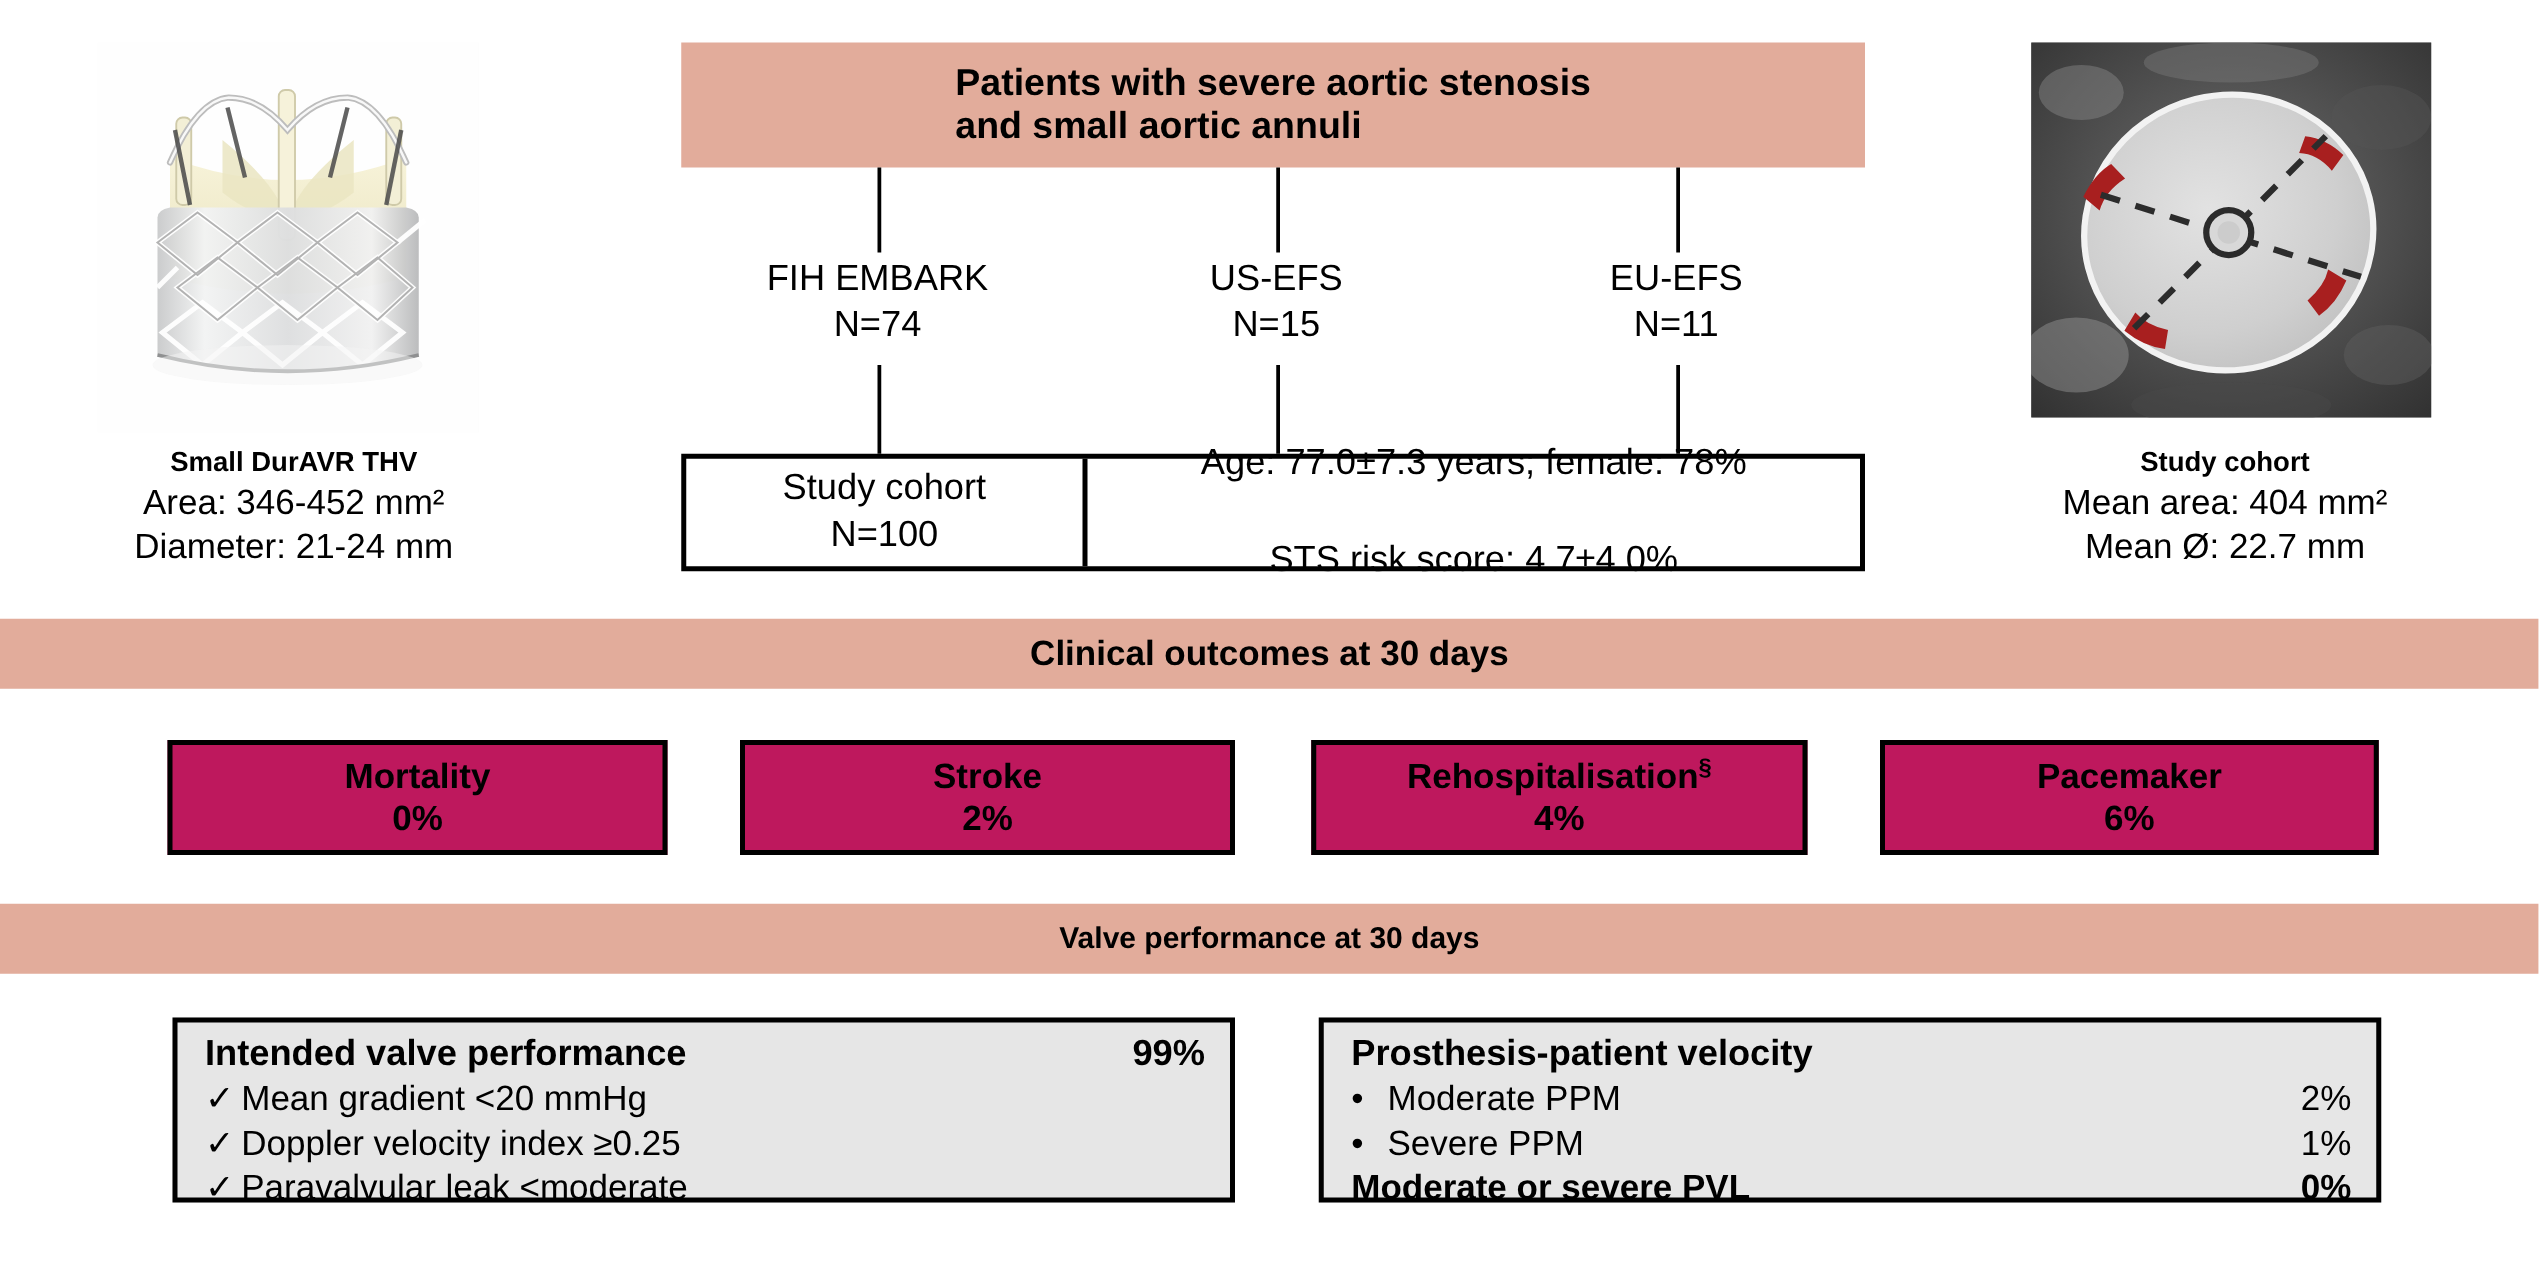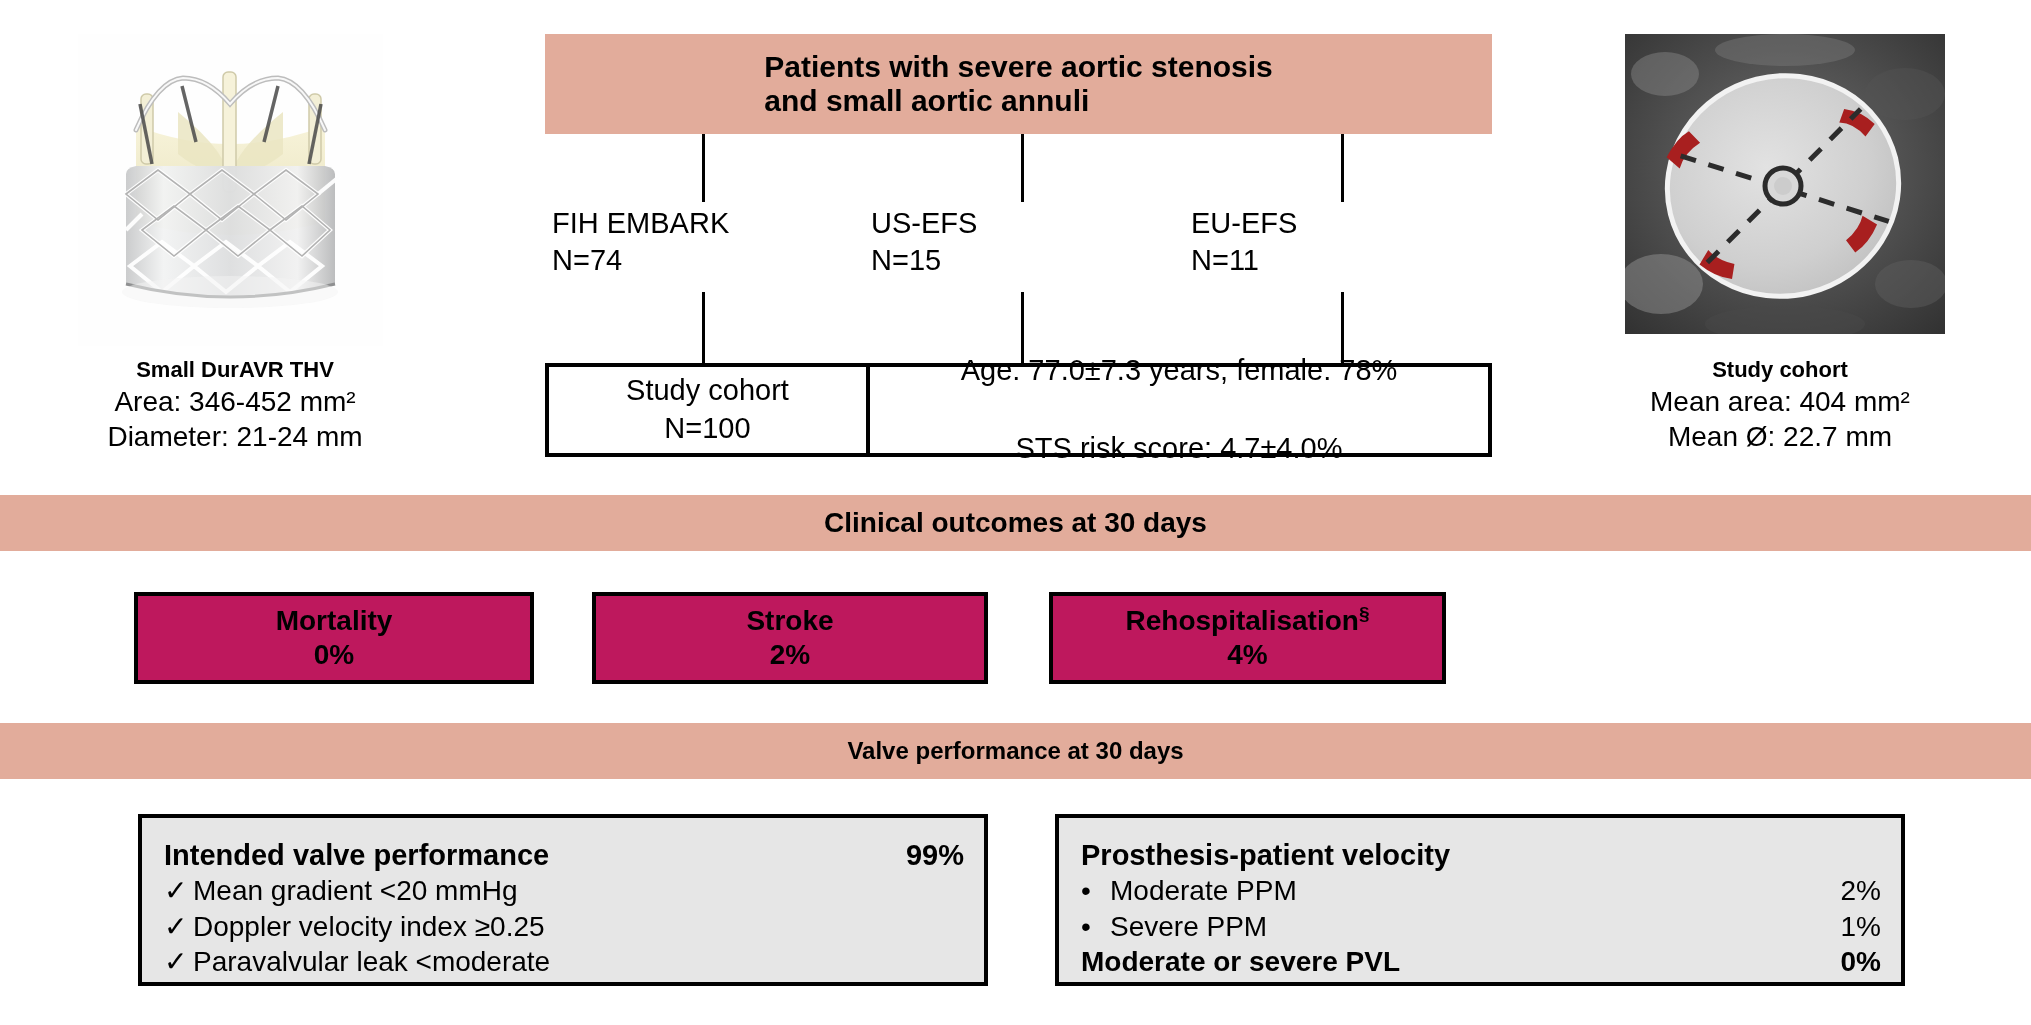--- a/index.html
+++ b/index.html
@@ -44,20 +44,21 @@
     font-size: 24px;
   }
 
   
   .vline { background: #000000; width: 3px; }
 
   
   .arm {
     font-size: 29px;
     line-height: 1.28;
+    text-align: center;
     white-space: nowrap;
   }
 
   
   #cohort-box {
     left: 545px; top: 363px; width: 947px; height: 94px;
     border: 4px solid #000; background: #ffffff;
     box-sizing: border-box;
     display: flex;
   }
@@ -98,22 +99,22 @@
   }
   .outcome-label { font-weight: bold; font-size: 28px; line-height: 1.2; }
   .outcome-value { font-weight: bold; font-size: 28px; line-height: 1.2; }
   .sup { font-size: 0.68em; vertical-align: super; line-height: 0; }
 
   
   .perf-box {
     border: 4px solid #000;
     background: #e6e6e6;
     box-sizing: border-box;
-    top: 814px; height: 172px;
-    padding: 20px 20px 10px 22px;
+    top: 814px; height: 148px;
+    padding: 8px 20px 10px 22px;
   }
   .perf-head {
     display: flex; justify-content: space-between; align-items: baseline;
     font-weight: bold; font-size: 29px; line-height: 1.22;
   }
   .perf-row {
     display: flex; justify-content: space-between; align-items: baseline;
     font-size: 28px; line-height: 1.26;
   }
   .perf-row .lbl { display: flex; gap: 9px; }
@@ -300,20 +301,26 @@
     <div class="outcome-value">2%</div>
   </div>
 
   <div class="abs outcome-box" style="left:1049px; width:397px;">
     <div class="outcome-label">
       <span>Rehospitalisation</span><span class="sup">§</span>
     </div>
     <div class="outcome-value">4%</div>
   </div>
 
+  <div class="abs outcome-box" style="left:1504px; width:399px;">
+    <div class="outcome-label">
+      <span>Pacemaker</span><span class="sup"></span>
+    </div>
+    <div class="outcome-value">6%</div>
+  </div>
 
   <div class="abs banner" id="banner-valve">
     <span>Valve performance at 30 days</span>
   </div>
 
   <div class="abs perf-box" style="left:138px; width:850px;">
     <div class="perf-head">
       <span>Intended valve performance</span>
       <span>99%</span>
     </div>

